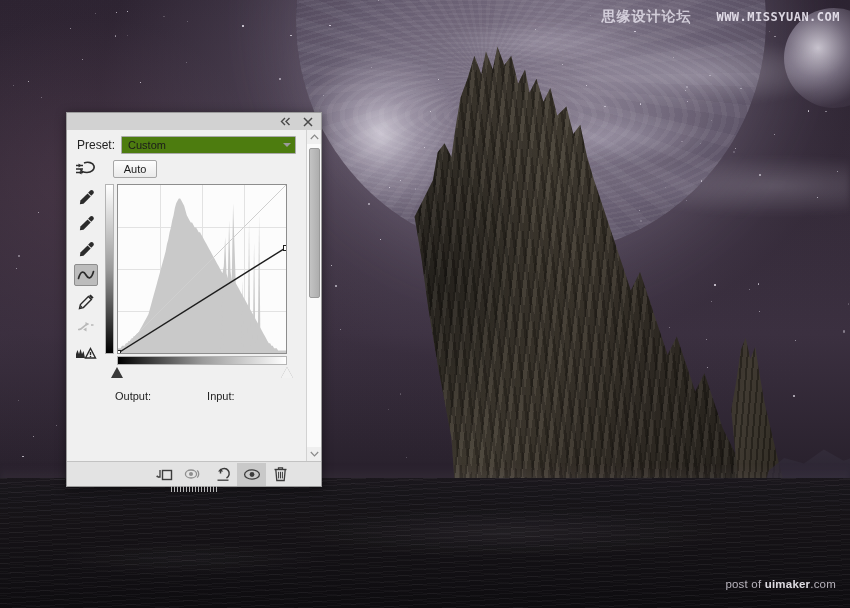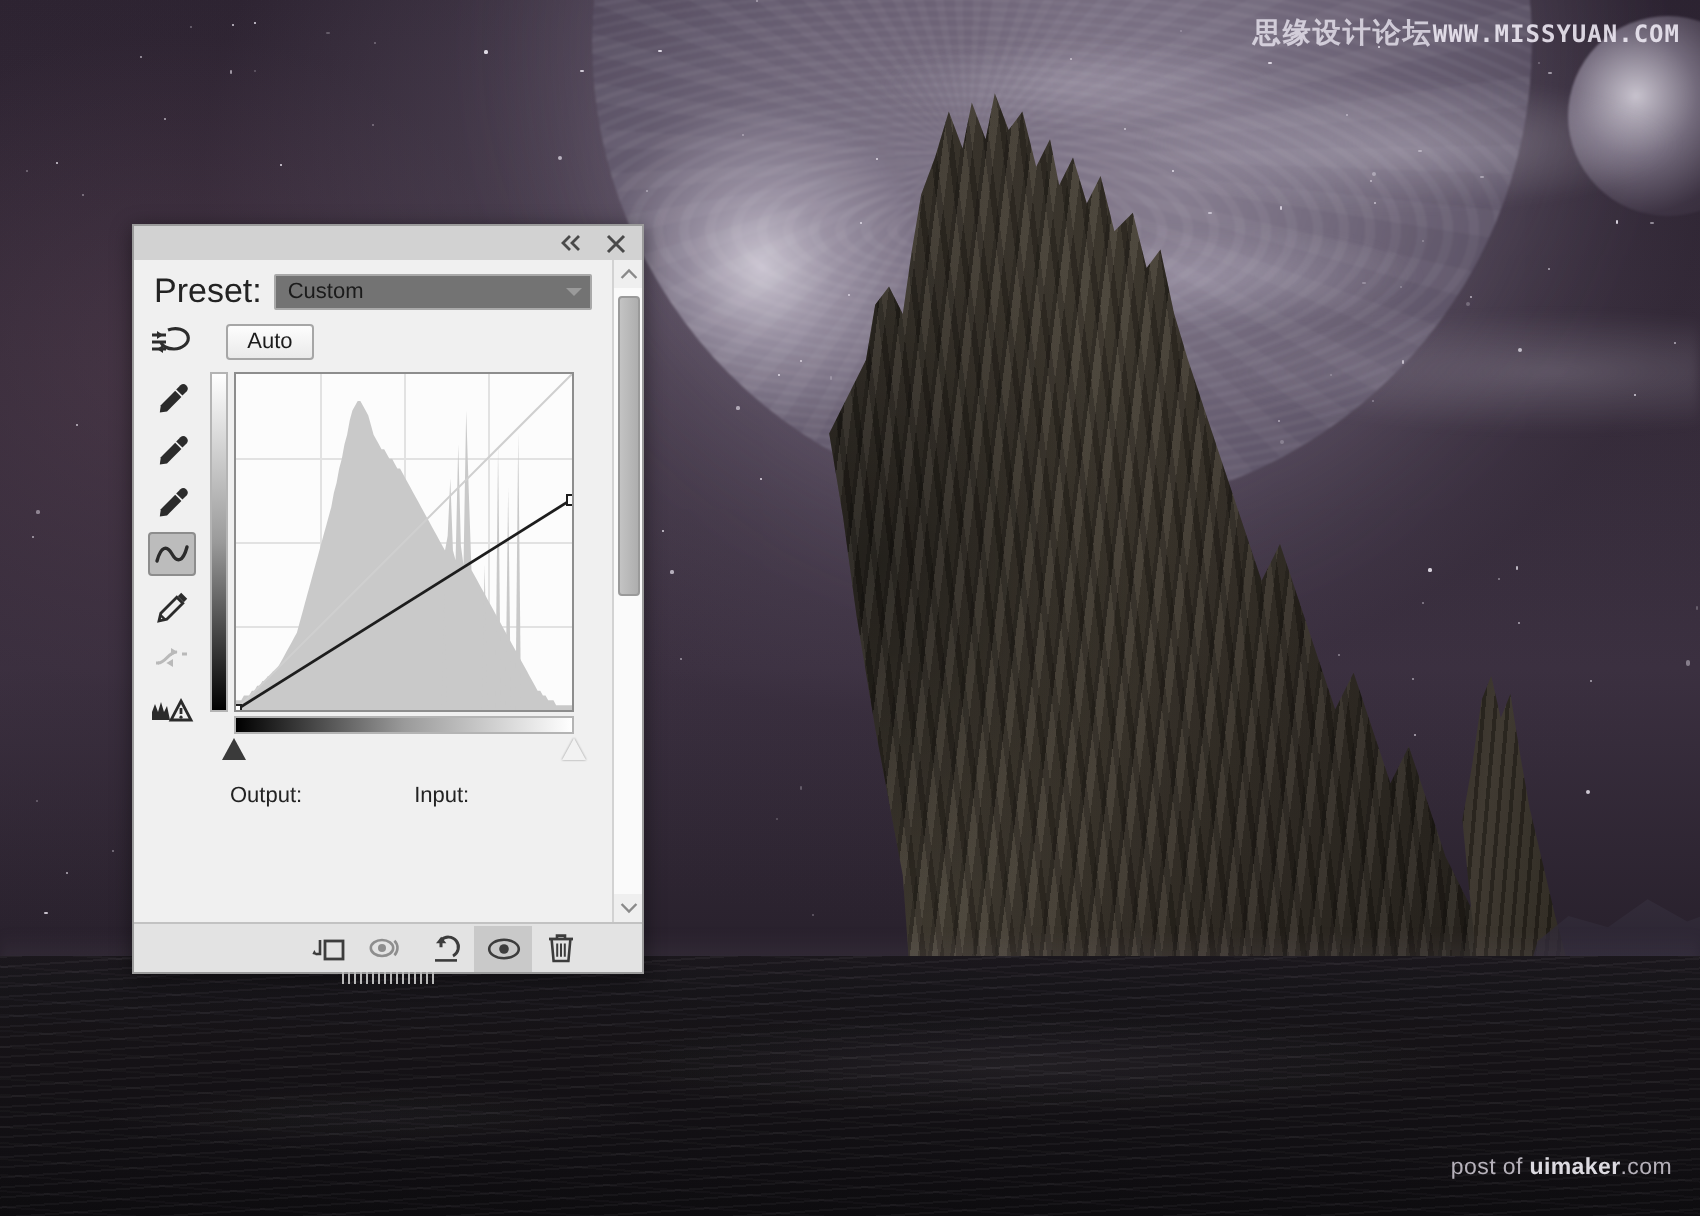--- a/index.html
+++ b/index.html
@@ -156,21 +156,21 @@
     position: absolute;
     left: 0; bottom: 118px; width: 850px; height: 24px;
     background: linear-gradient(to bottom, rgba(0,0,0,0) 0%, rgba(150,140,160,0.10) 60%, rgba(0,0,0,0) 100%);
     filter: blur(3px);
   }
 
   
   .wm-top {
     position: absolute;
     right: 10px; top: 8px;
-    display: flex; align-items: baseline; gap: 0;
+    display: flex; align-items: baseline; gap: 25px;
     z-index: 40;
   }
   .wm-cn {
     font-family: "DejaVu Sans", sans-serif;
     font-size: 14px; font-weight: bold;
     color: rgba(236,232,242,0.78);
     letter-spacing: 1px;
   }
   .wm-en {
     font-family: "DejaVu Sans Mono", monospace;
@@ -299,25 +299,25 @@
     flex: 1 1 auto;
     display: flex;
     flex-direction: column;
     padding: 6px 0 0 0;
     min-width: 0;
   }
 
   
   .row { display: flex; align-items: center; gap: 6px; padding: 0 10px; }
   .row-preset { margin-bottom: 6px; }
-  .lbl { font-size: 17px; color: #232323; white-space: nowrap; }
+  .lbl { font-size: 12px; color: #232323; white-space: nowrap; }
 
   .dd {
     position: relative;
-    background: #737373;
+    background: #4d7c0f;
     border: 1px solid #a9a9a9;
     height: 18px;
     display: flex; align-items: center;
     padding: 0 16px 0 6px;
     font-size: 11px;
     color: #1b1b1b;
     cursor: pointer;
     border-radius: 1px;
   }
   .dd .caret {

